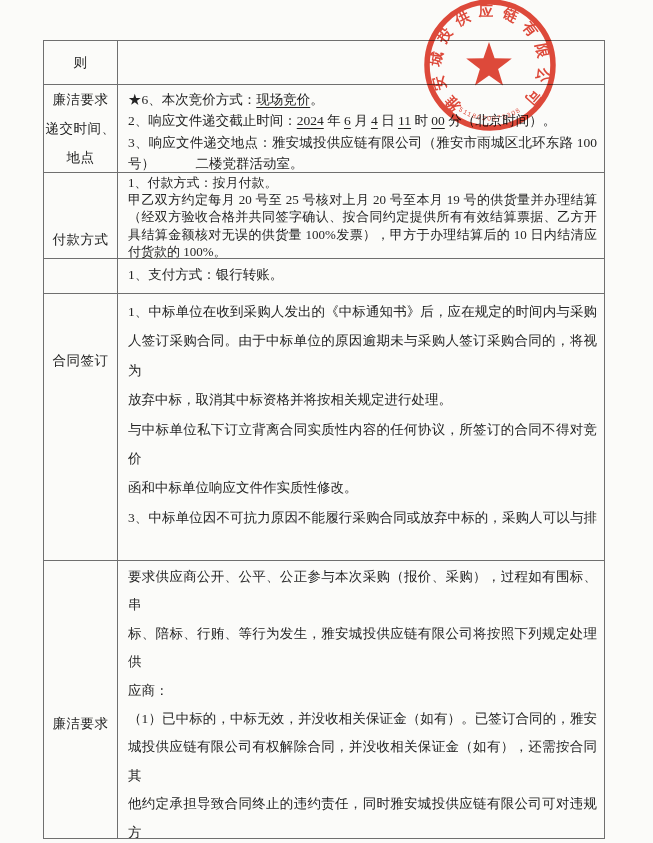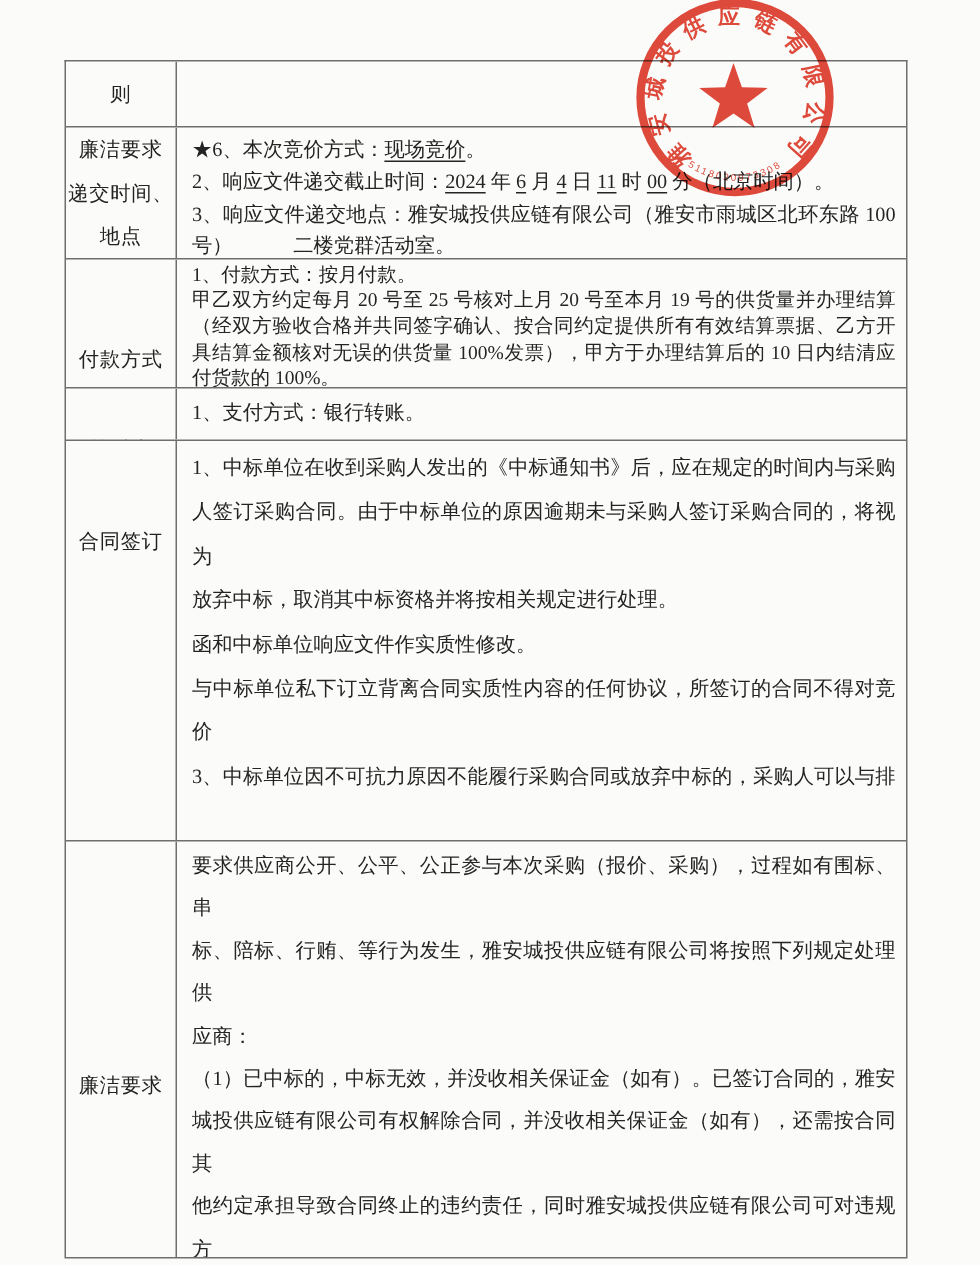--- a/index.html
+++ b/index.html
@@ -95,22 +95,22 @@
         </div>
       </div>
       <div class="row r4">
         <div class="cell label top">
           <div class="lab-line">合同签订</div>
         </div>
         <div class="cell content">
           <div class="tline just"><div class="seg" style="display: inline;">1、中标单位在收到采购人发出的《中标通知书》后，应在规定的时间内与采购</div></div>
           <div class="tline just"><div class="seg" style="display: inline;">人签订采购合同。由于中标单位的原因逾期未与采购人签订采购合同的，将视为</div></div>
           <div class="tline"><div class="seg" style="display: inline;">放弃中标，取消其中标资格并将按相关规定进行处理。</div></div>
+          <div class="tline just"><div class="seg" style="display: inline;">与中标单位私下订立背离合同实质性内容的任何协议，所签订的合同不得对竞价</div></div>
           <div class="tline"><div class="seg" style="display: inline;">函和中标单位响应文件作实质性修改。</div></div>
-          <div class="tline just"><div class="seg" style="display: inline;">与中标单位私下订立背离合同实质性内容的任何协议，所签订的合同不得对竞价</div></div>
           <div class="tline just"><div class="seg" style="display: inline;">3、中标单位因不可抗力原因不能履行采购合同或放弃中标的，采购人可以与排</div></div>
         </div>
       </div>
       <div class="row r5">
         <div class="cell label">
           <div class="lab-line">廉洁要求</div>
         </div>
         <div class="cell content">
           <div class="tline just"><div class="seg" style="display: inline;">要求供应商公开、公平、公正参与本次采购（报价、采购），过程如有围标、串</div></div>
           <div class="tline just"><div class="seg" style="display: inline;">标、陪标、行贿、等行为发生，雅安城投供应链有限公司将按照下列规定处理供</div></div>

